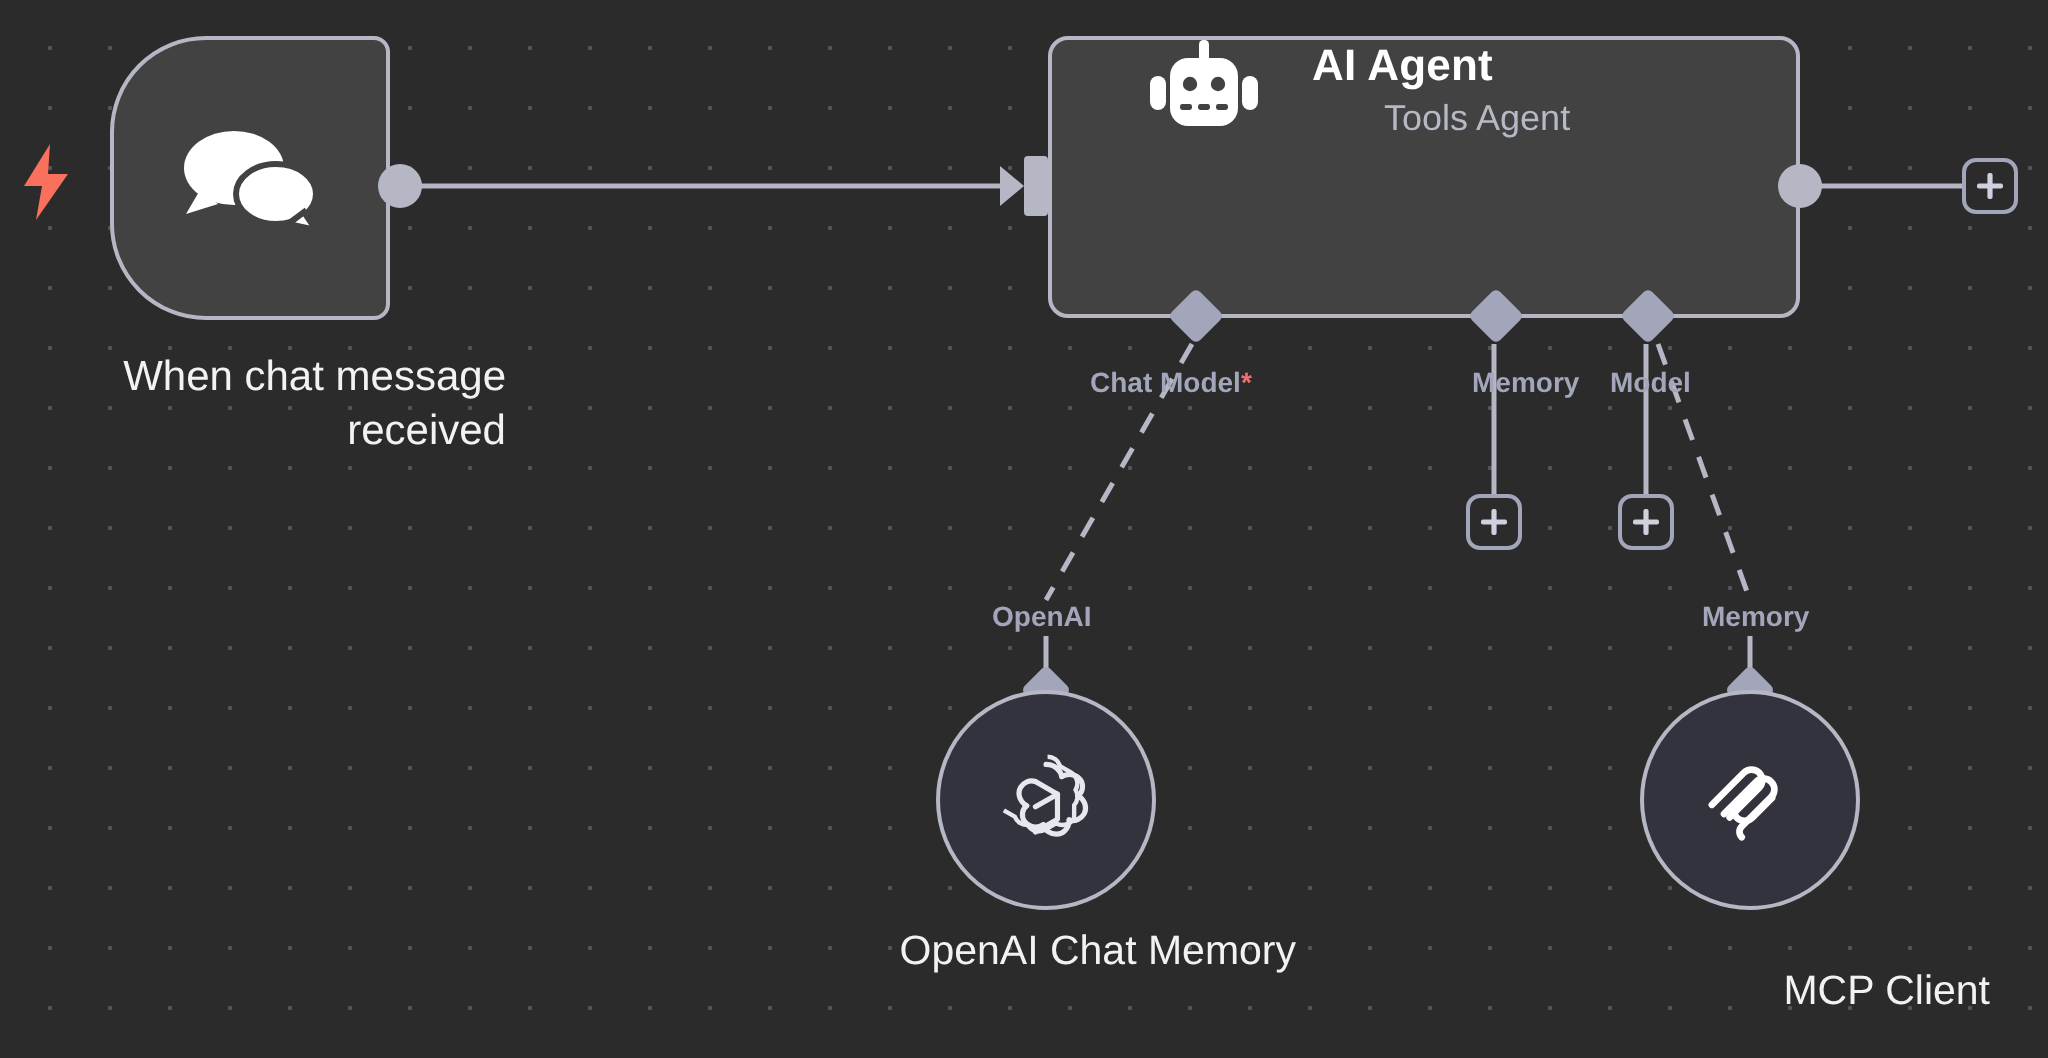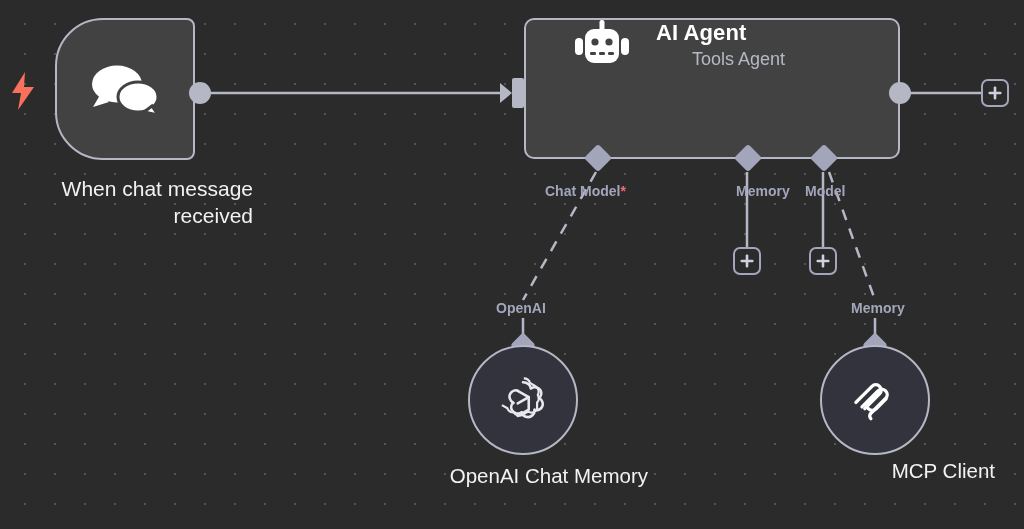--- a/index.html
+++ b/index.html
@@ -300,15 +300,15 @@
     <svg width="52" height="52" viewBox="0 0 24 24">
       <g fill="none" stroke="#ffffff" stroke-width="1.55" stroke-linecap="round" stroke-linejoin="round">
         <path d="M3.2 13.1 L10.6 5.7 a2.45 2.45 0 0 1 3.5 3.5 L7.3 16.0"></path>
         <path d="M6.0 15.2 L13.4 7.8 a2.45 2.45 0 0 1 3.5 3.5 L10.1 18.1
                  a1.75 1.75 0 0 0 0 2.5"></path>
         <path d="M13.6 8.0 L9.0 12.6 a2.45 2.45 0 0 0 3.5 3.5 L17.1 11.5"></path>
       </g>
     </svg>
   </div>
 
-  <div class="node-caption small" style="left:755px; top:457px; width:240px;">MCP Client</div>
+  <div class="node-caption small" style="left:755px; top:482px; width:240px;">MCP Client</div>
 
 </div>
 
 </body></html>

